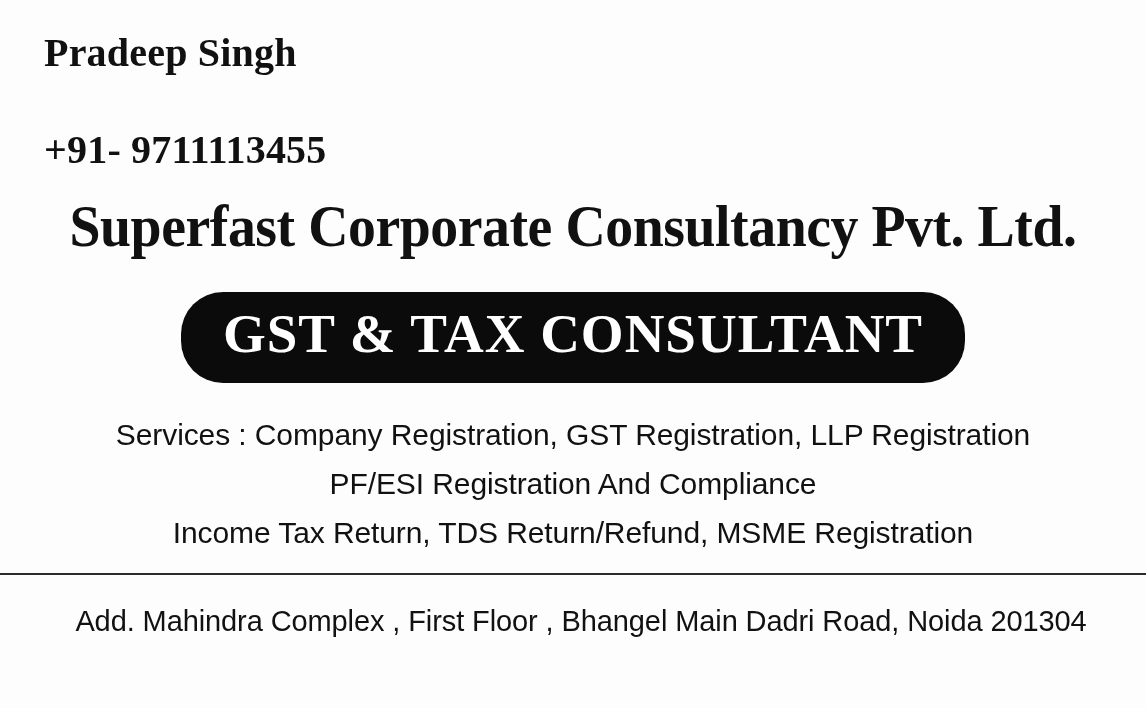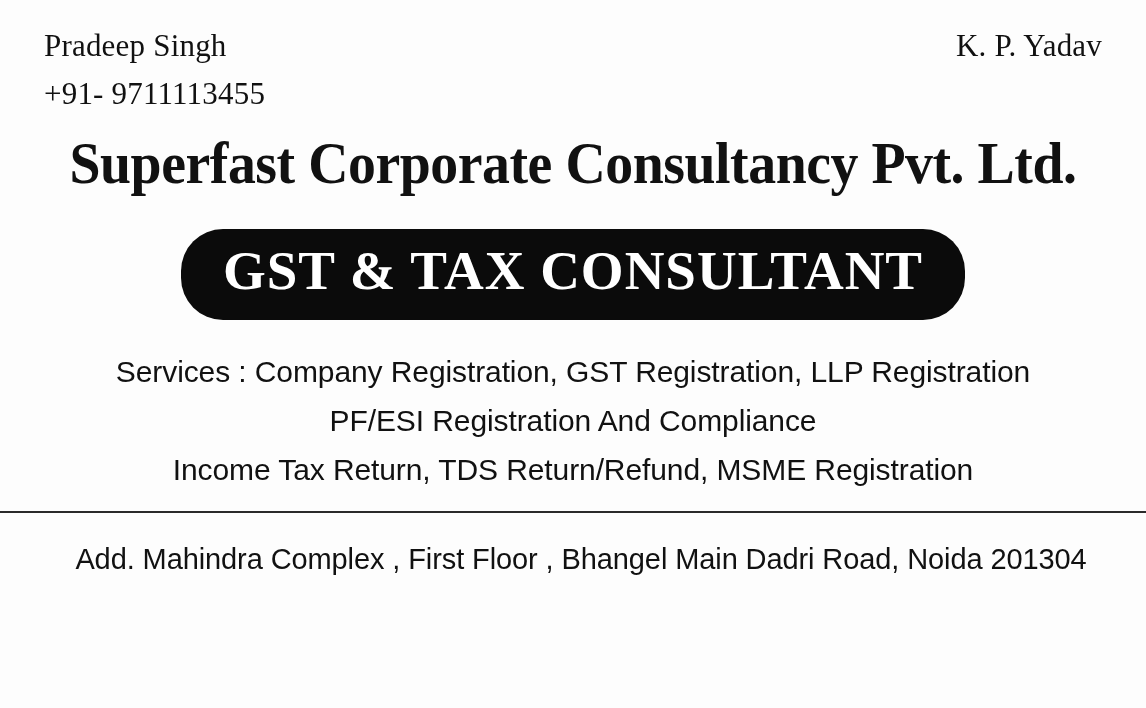--- a/index.html
+++ b/index.html
@@ -26,30 +26,30 @@
 
   
   .contacts {
     display: flex;
     justify-content: space-between;
     align-items: flex-start;
     padding: 22px 44px 0 44px;
   }
   .contact {
     font-family: "Liberation Serif", serif;
-    font-weight: normal;
-    font-size: 31px;
+    font-weight: bold;
+    font-size: 40px;
     line-height: 1.55;
     letter-spacing: 0.2px;
     white-space: nowrap;
   }
   .contact.left  { text-align: left; }
   .contact.right { text-align: right; }
   .contact .name  { display: block; }
-  .contact .phone { display: block; }
+  .contact .phone { display: block; margin-top: 35px; }
 
   
   .company-name {
     margin-top: 14px;
     text-align: center;
     font-family: "Liberation Serif", serif;
     font-weight: bold;
     font-size: 60px;
     line-height: 1.05;
     letter-spacing: -0.5px;
@@ -110,21 +110,20 @@
 <body>
 
 <div class="card">
 
   <div class="contacts">
     <div class="contact left">
       <span class="name">Pradeep Singh</span>
       <span class="phone">+91- 9711113455</span>
     </div>
     <div class="contact right">
-      <span class="name">K. P. Yadav</span>
     </div>
   </div>
 
   <div class="company-name">Superfast Corporate Consultancy Pvt. Ltd.</div>
 
   <div class="banner-wrap">
     <div class="banner">GST &amp; TAX CONSULTANT</div>
   </div>
 
   <div class="services">

